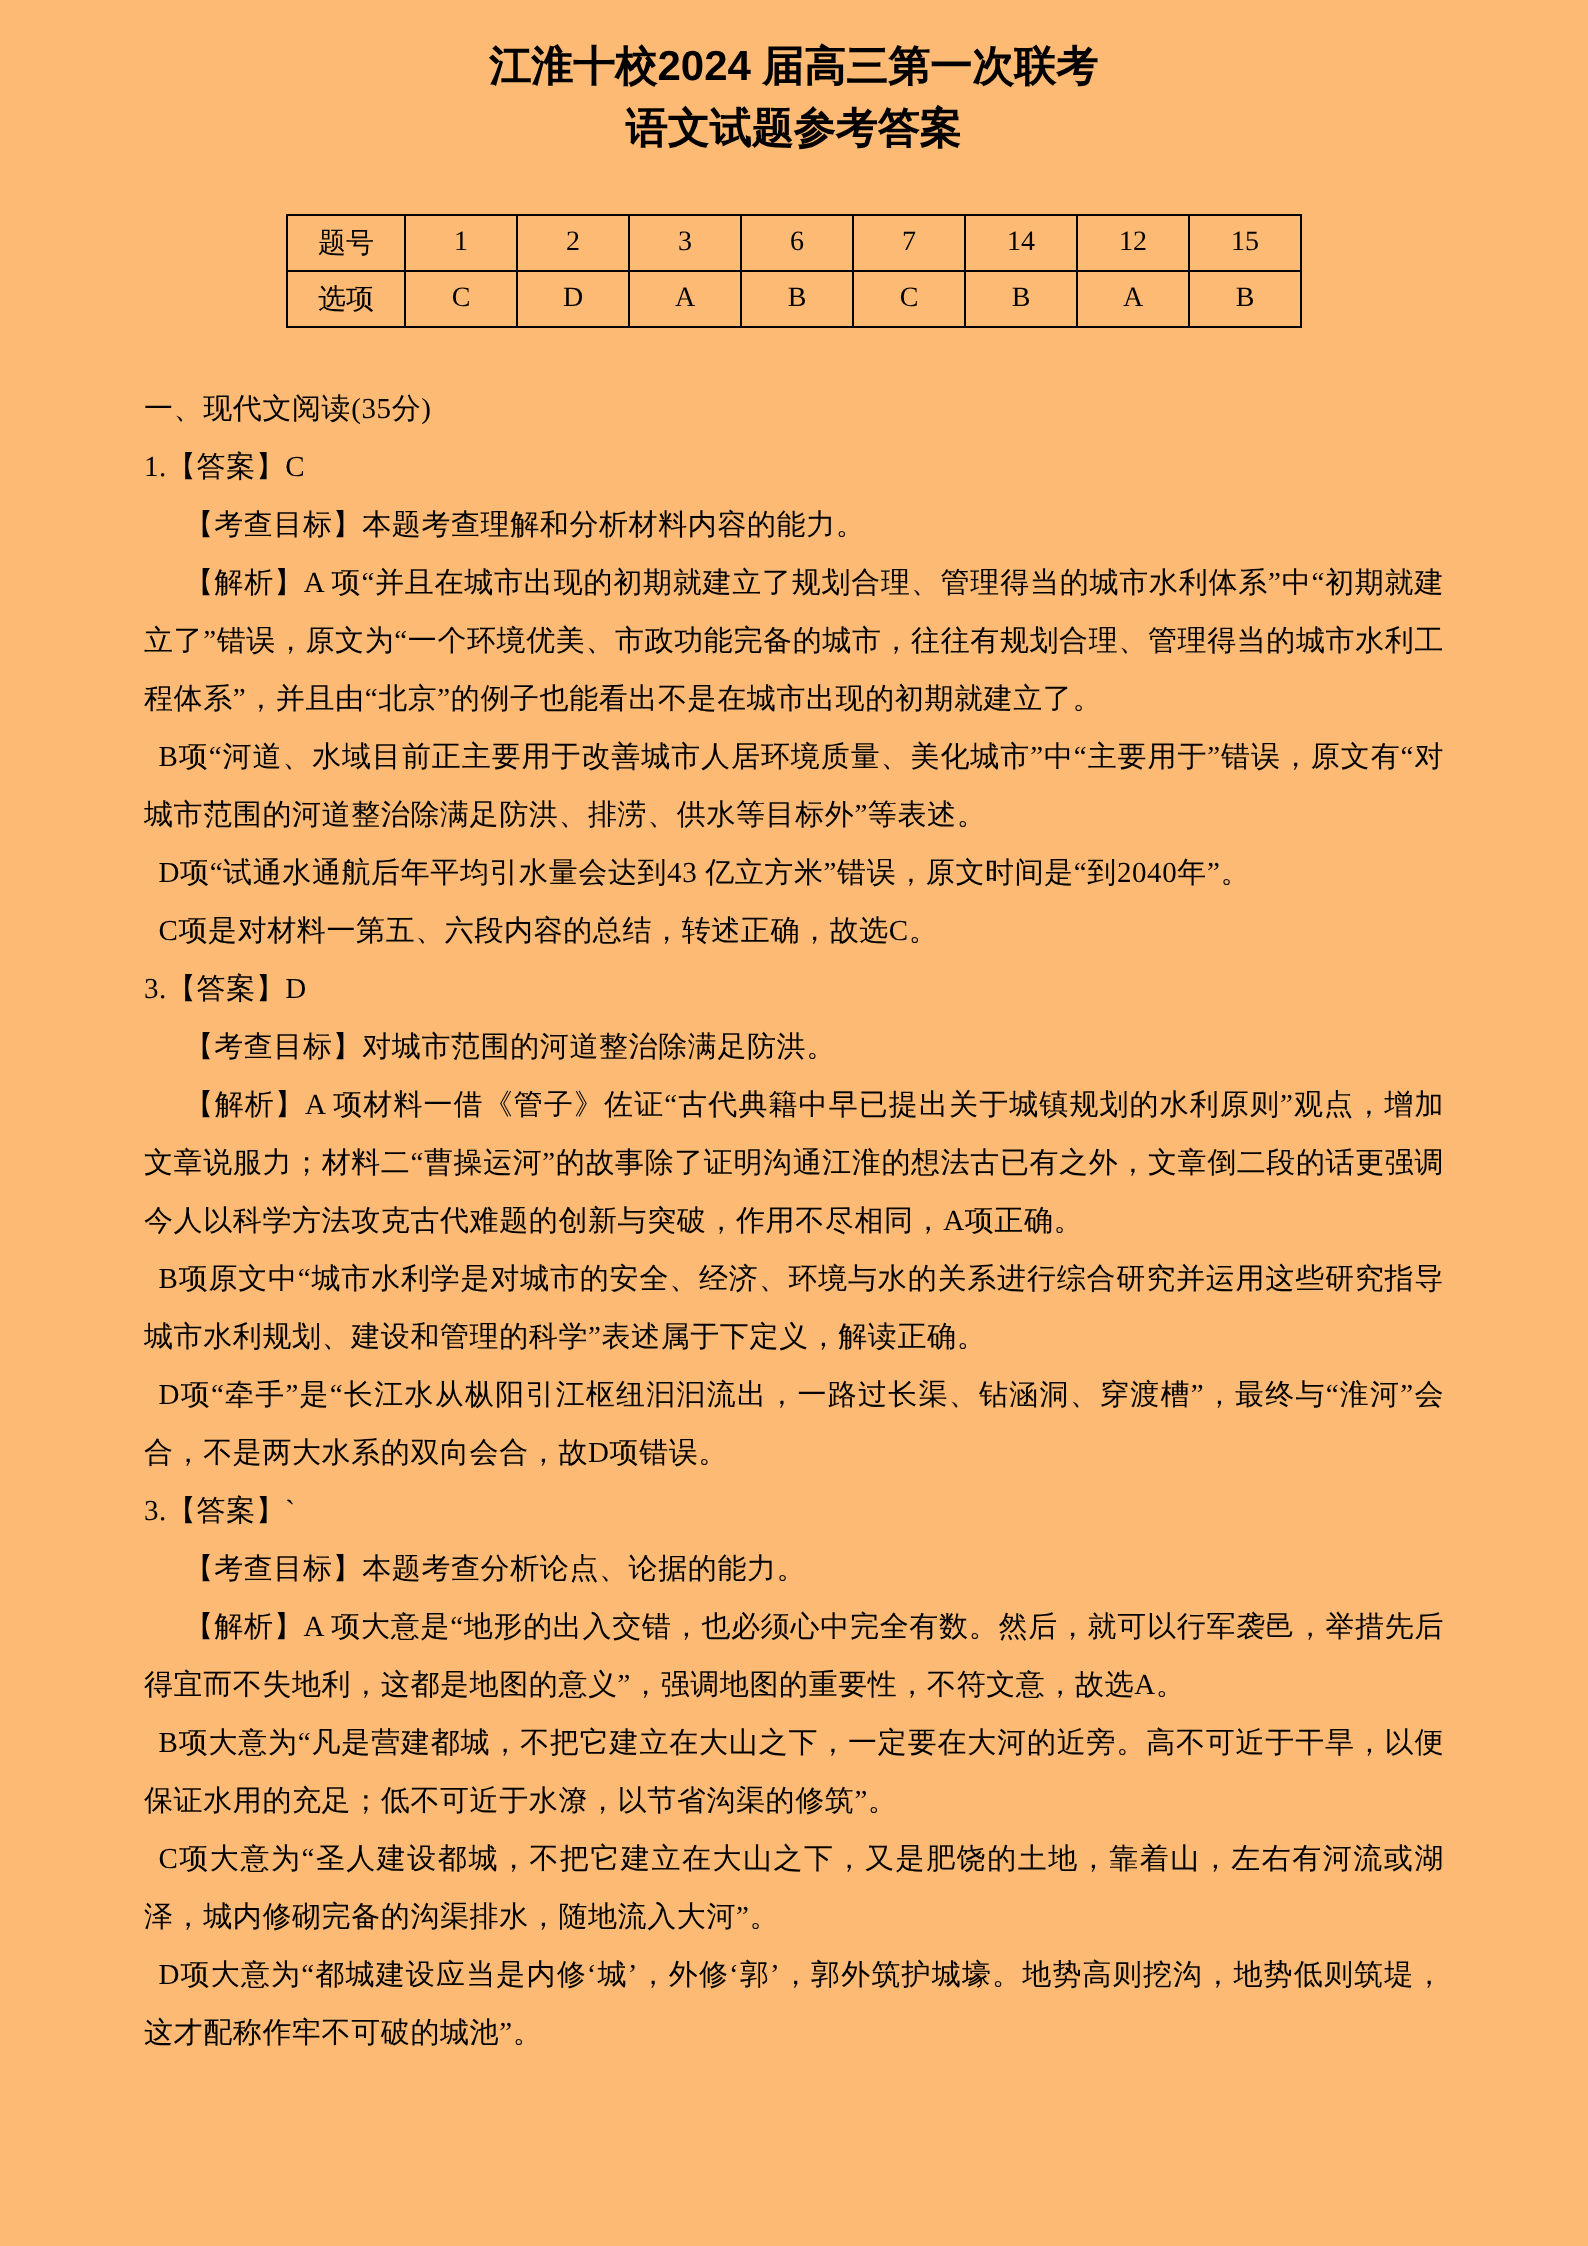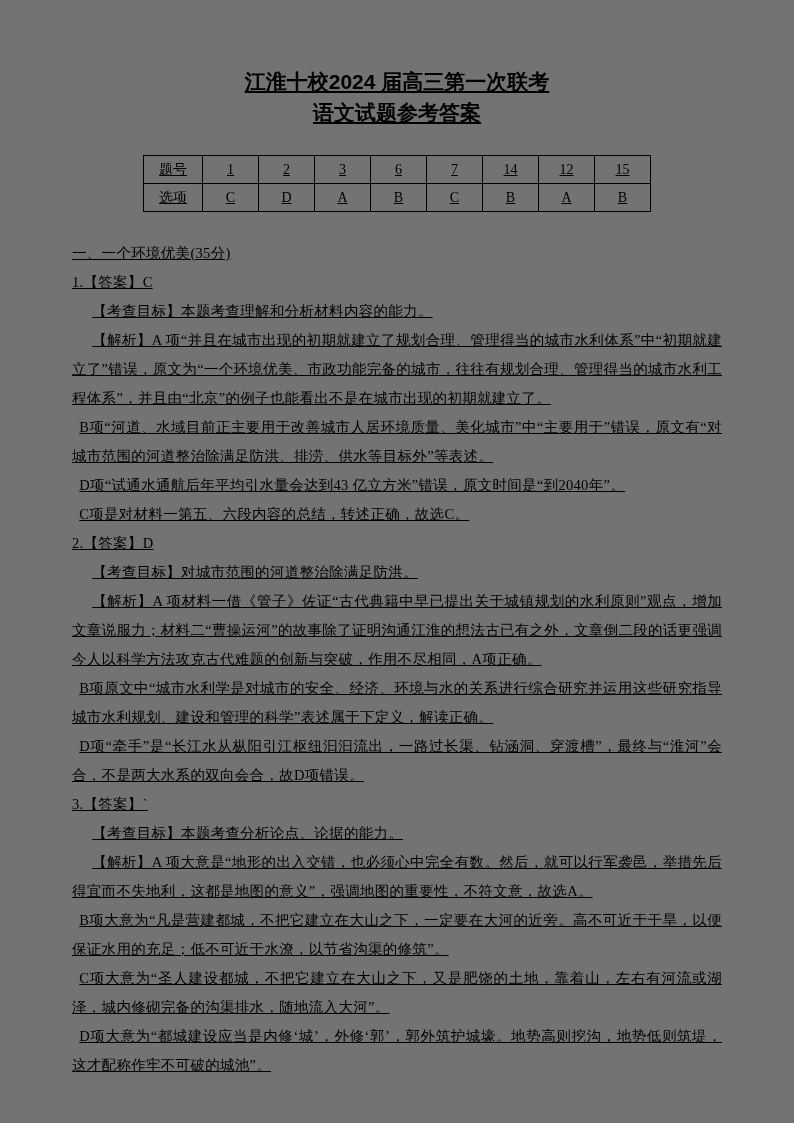--- a/index.html
+++ b/index.html
@@ -4,27 +4,26 @@
 <style>
   html, body {
     margin: 0;
     padding: 0;
     background: #e9e9e9;
   }
   .page {
     width: 794px;
     height: 1123px;
     margin: 0 auto;
-    background: #737373;
+    background: #fdba74;
     box-sizing: border-box;
-    padding: 66px 72px 30px 72px;
+    padding: 18px 72px 30px 72px;
     font-family: "Liberation Serif", serif;
     color: #000000;
     overflow: hidden;
-    text-decoration: underline;
   }
   .title {
     text-align: center;
     font-family: "Liberation Sans", sans-serif;
     font-weight: bold;
     font-size: 21px;
     line-height: 31px;
     margin: 0;
   }
   .answer-table {
@@ -98,30 +97,30 @@
         <td>B</td>
         <td>C</td>
         <td>B</td>
         <td>A</td>
         <td>B</td>
       </tr>
     </tbody>
   </table>
 
   <div class="body-text">
-    <p class="section-heading">一、一个环境优美(35分)</p>
+    <p class="section-heading">一、现代文阅读(35分)</p>
 
     <p class="p-num">1.【答案】C</p>
     <p class="p-indent">【考查目标】本题考查理解和分析材料内容的能力。</p>
     <p class="p-indent">【解析】A 项“并且在城市出现的初期就建立了规划合理、管理得当的城市水利体系”中“初期就建立了”错误，原文为“一个环境优美、市政功能完备的城市，往往有规划合理、管理得当的城市水利工程体系”，并且由“北京”的例子也能看出不是在城市出现的初期就建立了。</p>
     <p class="p-item">B项“河道、水域目前正主要用于改善城市人居环境质量、美化城市”中“主要用于”错误，原文有“对城市范围的河道整治除满足防洪、排涝、供水等目标外”等表述。</p>
     <p class="p-item">D项“试通水通航后年平均引水量会达到43 亿立方米”错误，原文时间是“到2040年”。</p>
     <p class="p-item">C项是对材料一第五、六段内容的总结，转述正确，故选C。</p>
 
-    <p class="p-num">2.【答案】D</p>
+    <p class="p-num">3.【答案】D</p>
     <p class="p-indent">【考查目标】对城市范围的河道整治除满足防洪。</p>
     <p class="p-indent">【解析】A 项材料一借《管子》佐证“古代典籍中早已提出关于城镇规划的水利原则”观点，增加文章说服力；材料二“曹操运河”的故事除了证明沟通江淮的想法古已有之外，文章倒二段的话更强调今人以科学方法攻克古代难题的创新与突破，作用不尽相同，A项正确。</p>
     <p class="p-item">B项原文中“城市水利学是对城市的安全、经济、环境与水的关系进行综合研究并运用这些研究指导城市水利规划、建设和管理的科学”表述属于下定义，解读正确。</p>
     <p class="p-item">D项“牵手”是“长江水从枞阳引江枢纽汩汩流出，一路过长渠、钻涵洞、穿渡槽”，最终与“淮河”会合，不是两大水系的双向会合，故D项错误。</p>
 
     <p class="p-num">3.【答案】`</p>
     <p class="p-indent">【考查目标】本题考查分析论点、论据的能力。</p>
     <p class="p-indent">【解析】A 项大意是“地形的出入交错，也必须心中完全有数。然后，就可以行军袭邑，举措先后得宜而不失地利，这都是地图的意义”，强调地图的重要性，不符文意，故选A。</p>
     <p class="p-item">B项大意为“凡是营建都城，不把它建立在大山之下，一定要在大河的近旁。高不可近于干旱，以便保证水用的充足；低不可近于水潦，以节省沟渠的修筑”。</p>
     <p class="p-item">C项大意为“圣人建设都城，不把它建立在大山之下，又是肥饶的土地，靠着山，左右有河流或湖泽，城内修砌完备的沟渠排水，随地流入大河”。</p>

